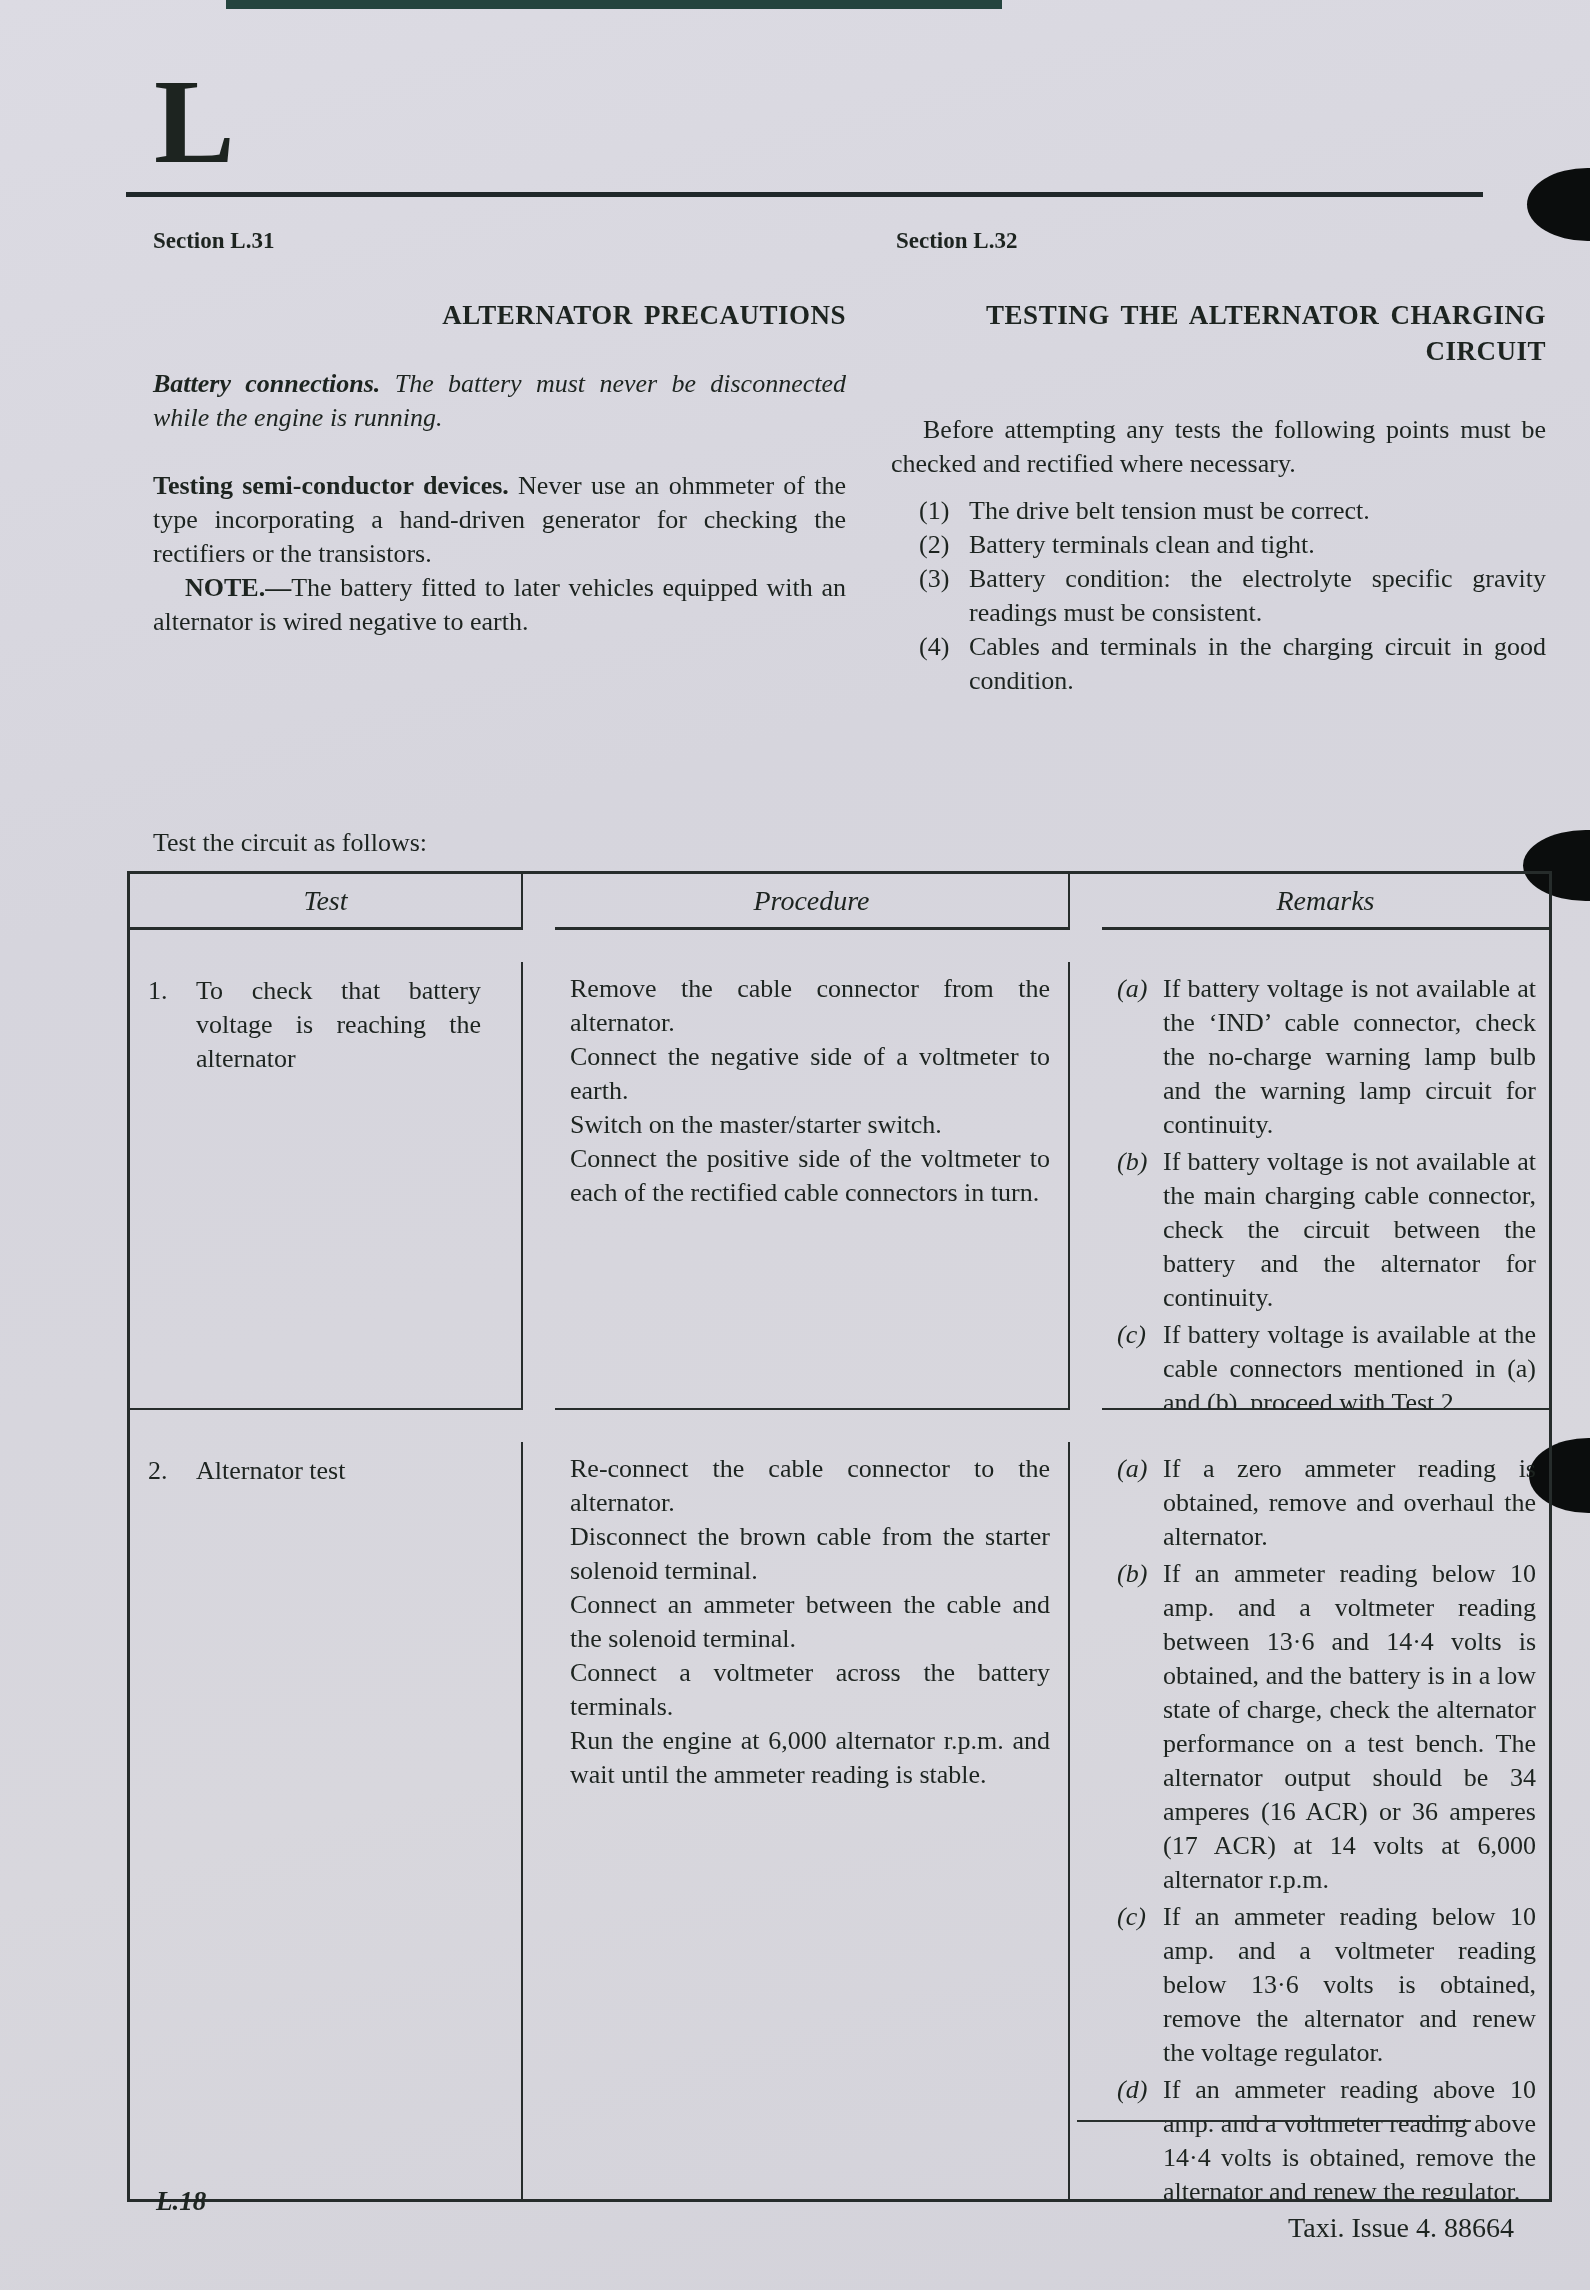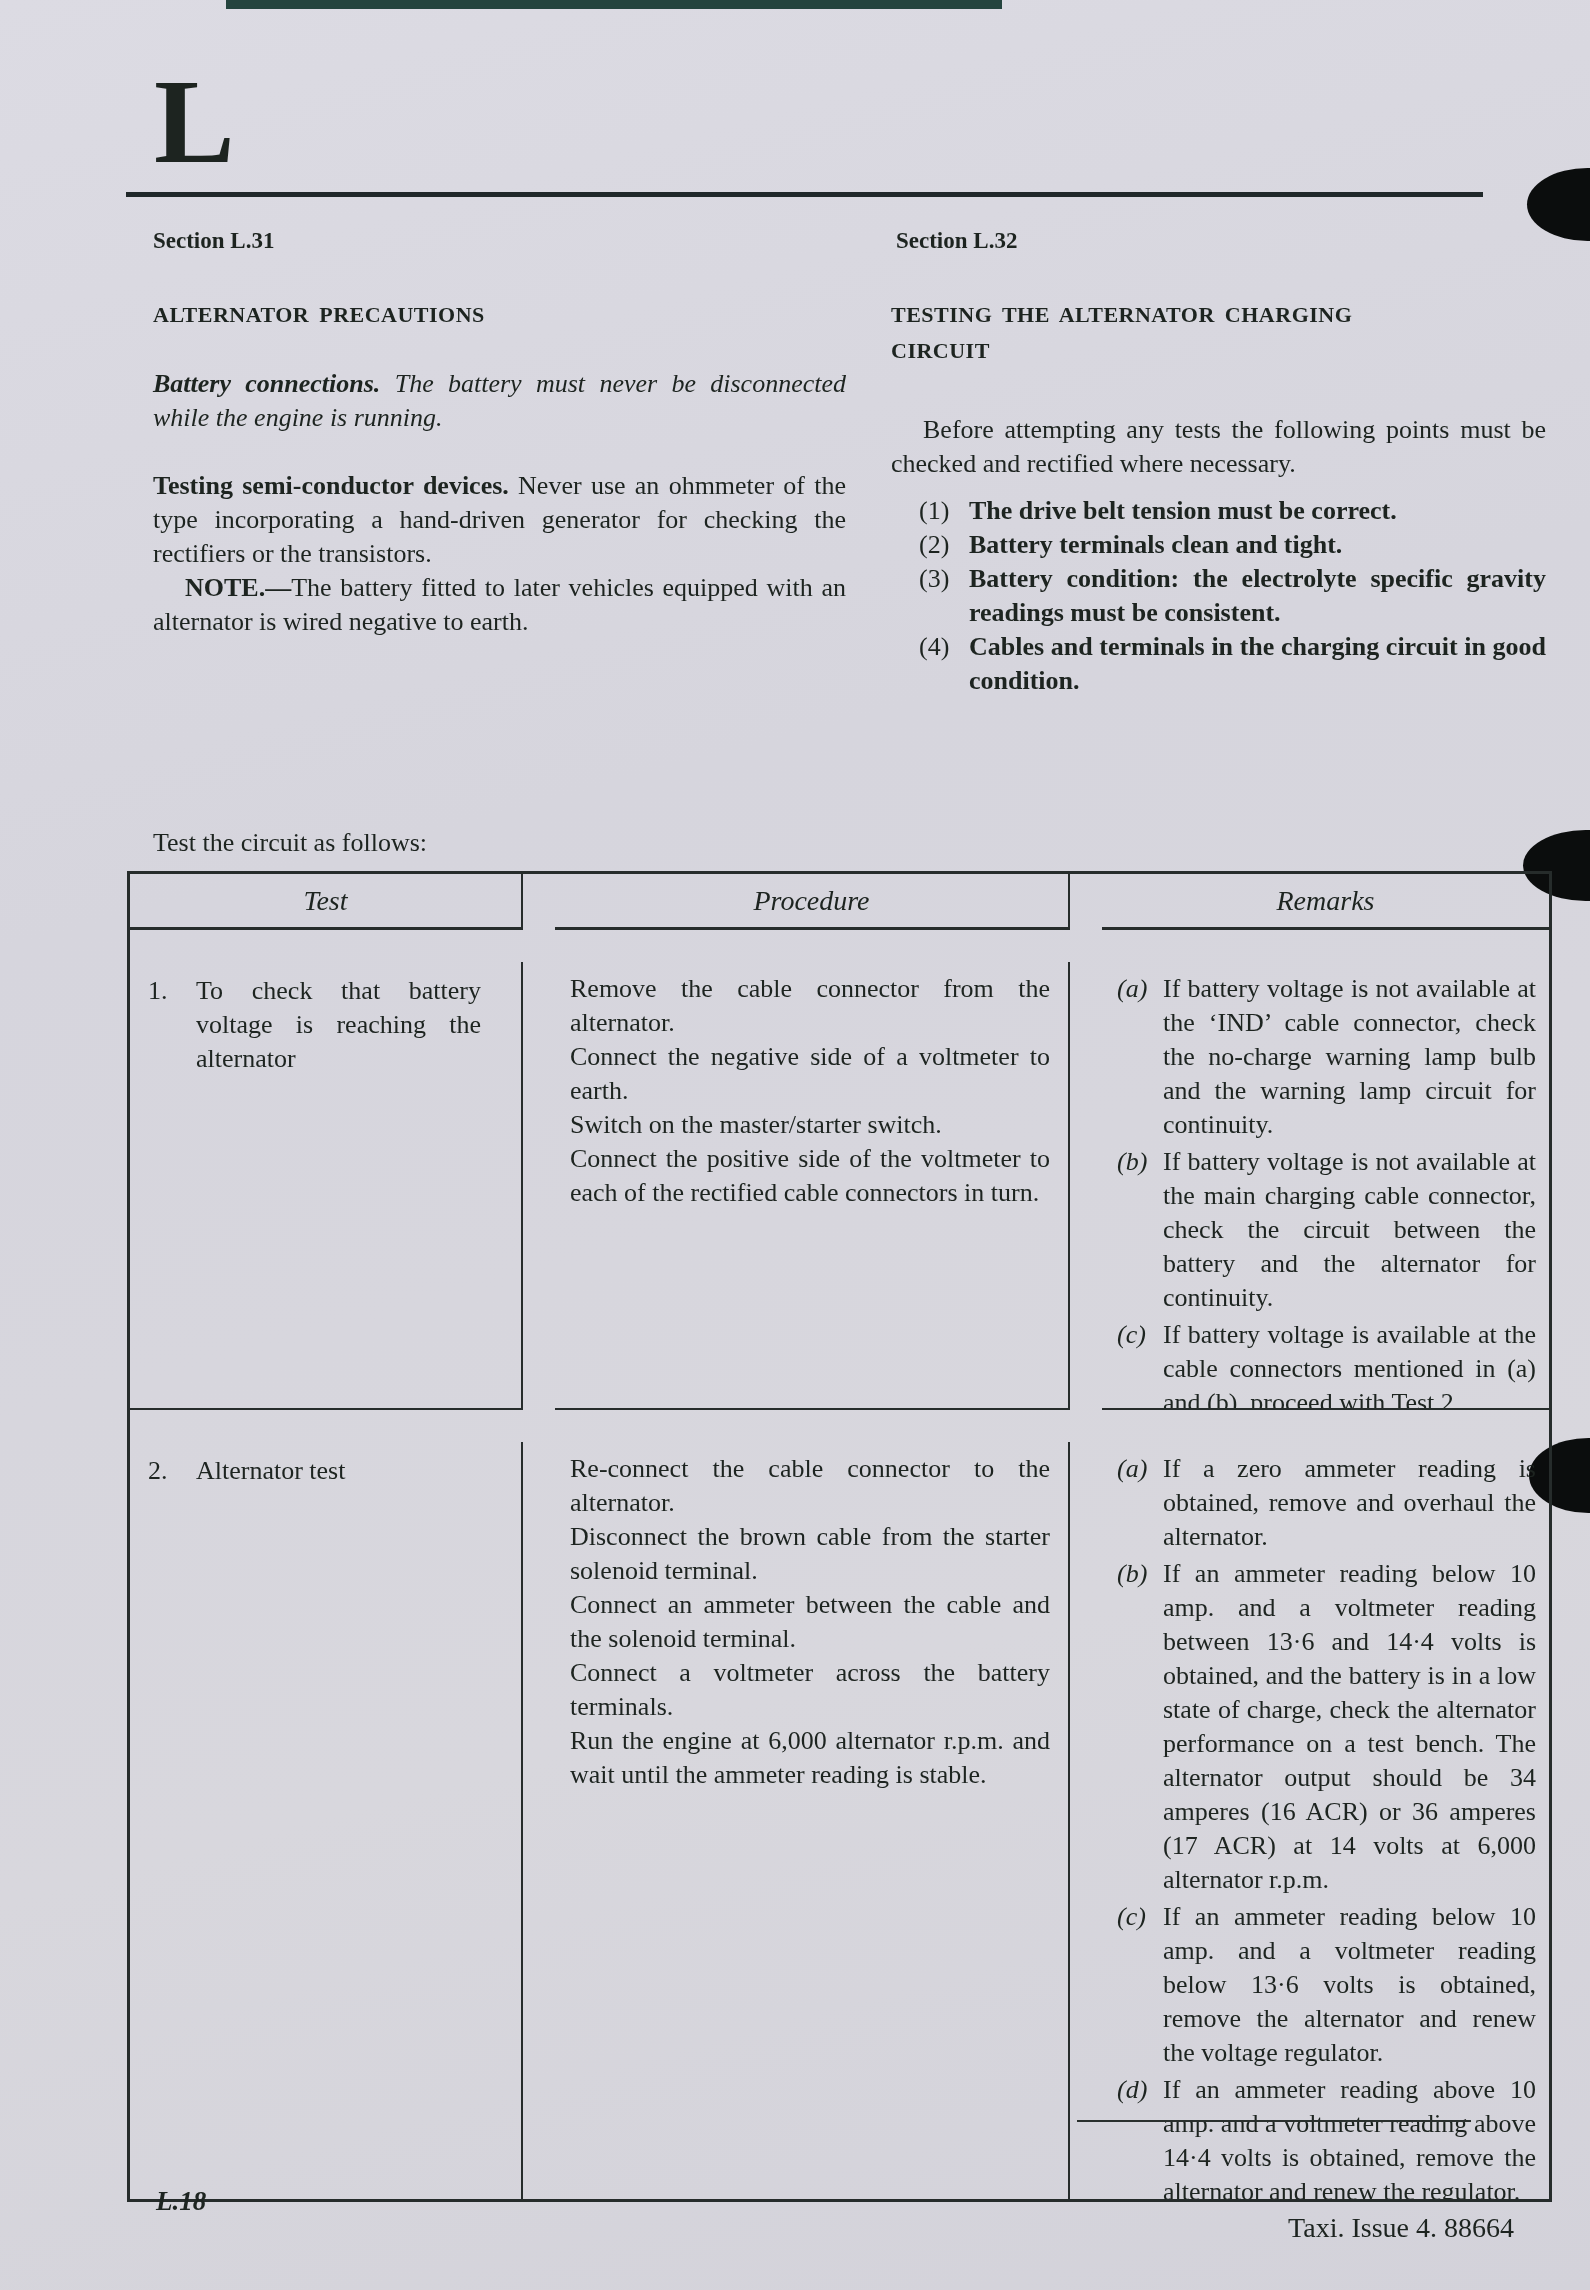--- a/index.html
+++ b/index.html
@@ -44,37 +44,37 @@
     font-size: 23px; font-weight: bold;
   }
   .section-heading.left  { left: 153px; }
   .section-heading.right { left: 896px; }
 
   .col { position: absolute; font-size: 26px; line-height: 34px; }
   .col-left  { left: 153px; top: 297px; width: 693px; }
   .col-right { left: 891px; top: 297px; width: 655px; }
 
   .col-title {
-    text-align: left; font-weight: bold; font-size: 22px; line-height: 36px;
+    text-align: right; font-weight: bold; font-size: 27px; line-height: 36px;
     letter-spacing: 0.5px; word-spacing: 4px;
   }
   .para {
     margin: 0; text-align: justify;
   }
   .para .lead { font-weight: bold; }
   .mt1 { margin-top: 28px; }
   .mt2 { margin-top: 34px; font-style: italic; }
   .mt3 { margin-top: 34px; }
   .indent { text-indent: 32px; }
 
   .col-right .intro { margin-top: 44px; }
   .checklist { margin-top: 13px; padding-left: 28px; }
   .check-item { display: flex; }
   .check-item .num { width: 50px; flex: 0 0 50px; }
-  .check-item .txt { flex: 1; text-align: justify; font-weight: bold; }
+  .check-item .txt { flex: 1; text-align: justify; }
 
   .table-intro {
     position: absolute; left: 153px; top: 828px; font-size: 26px;
   }
 
   .test-table {
     position: absolute; left: 127px; top: 871px;
     display: grid;
     grid-template-columns: 393px 515px 447px;
     grid-template-rows: 56px 448px 757px;

